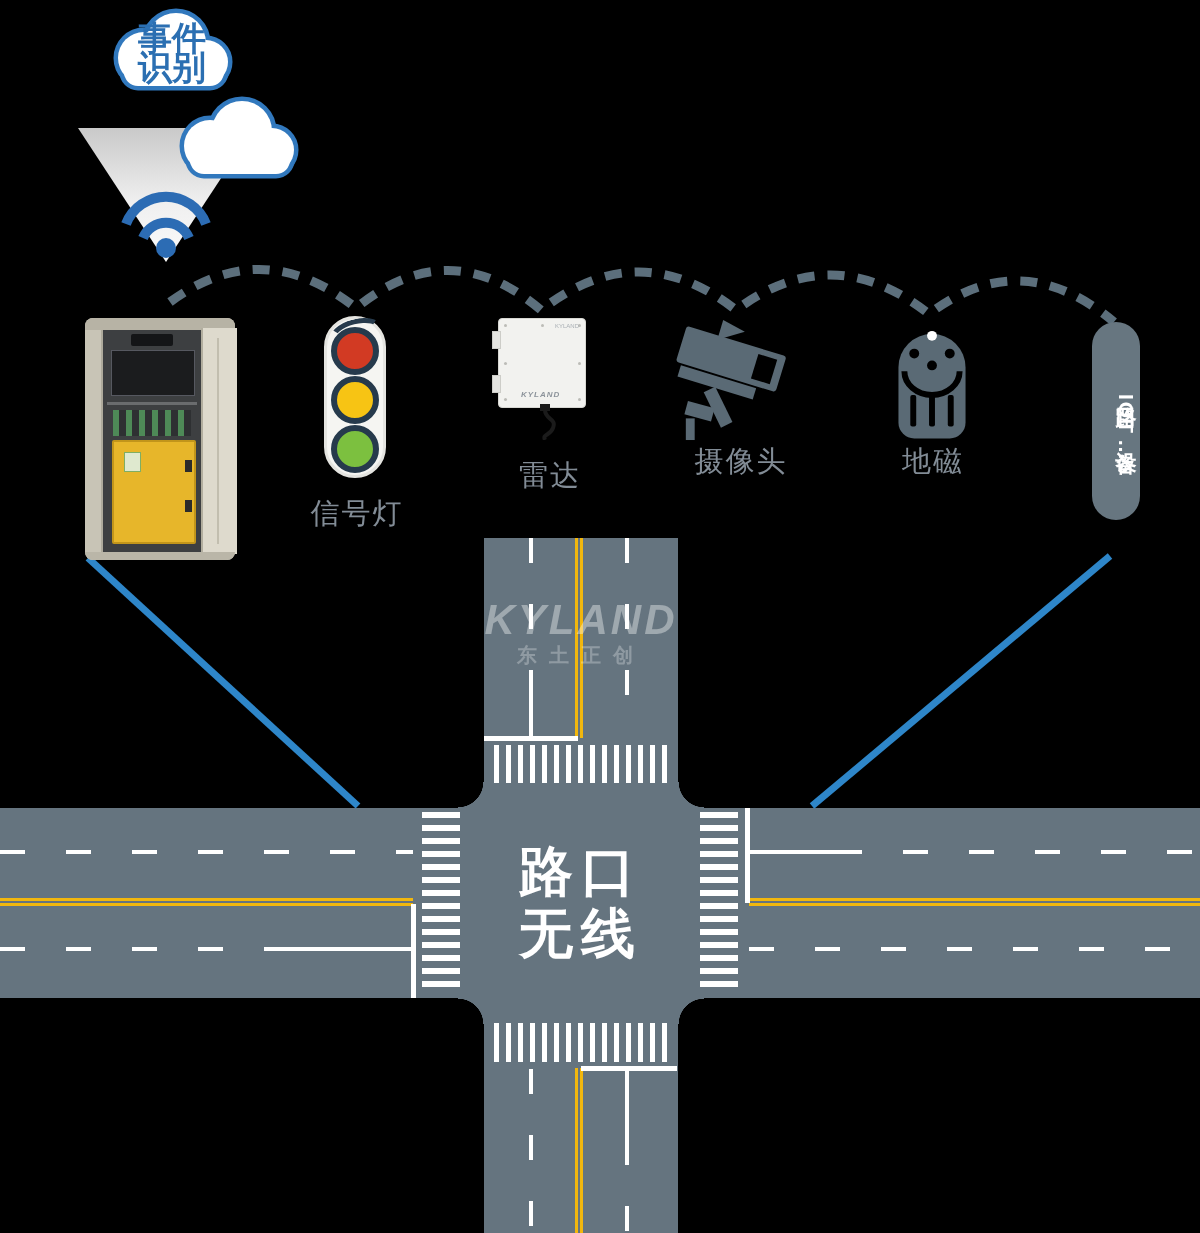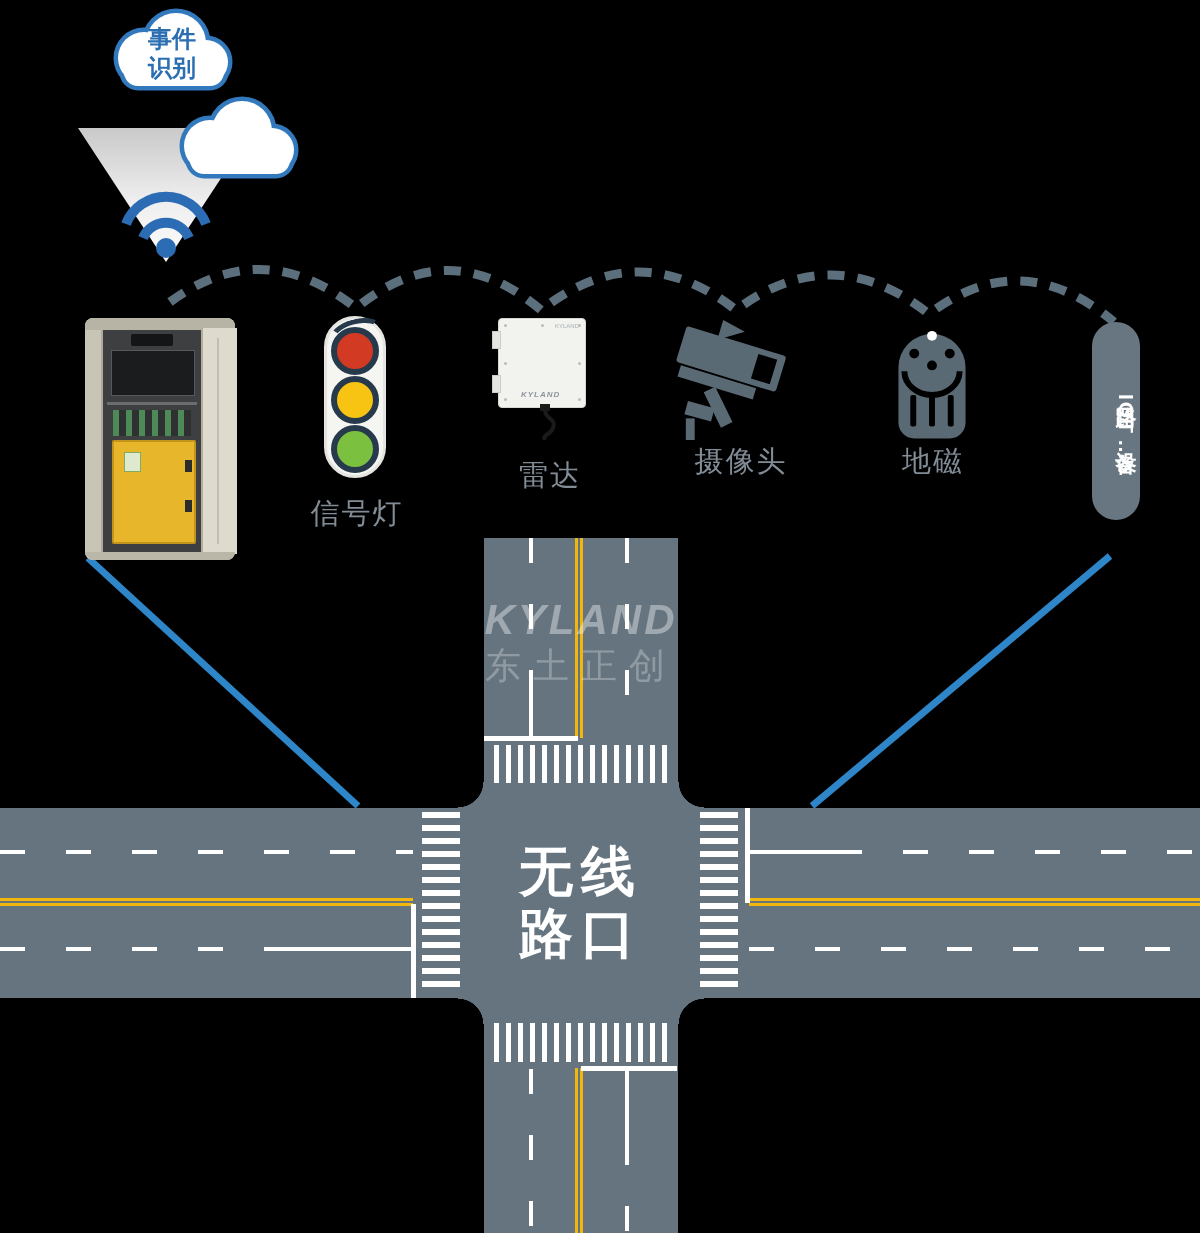--- a/index.html
+++ b/index.html
@@ -9,21 +9,21 @@
   
   .title-line{position:absolute;left:452px;color:#2b6fb2;font-size:31px;font-weight:700;
               letter-spacing:1px;white-space:nowrap;}
   .title-line.l1{top:86px;}
   .title-line.l2{top:146px;}
 
   
   .cloud{position:absolute;width:132px;height:90px;z-index:7;}
   .cloud svg{position:absolute;left:0;top:0;}
   .cloud .cloud-text{position:absolute;left:0;top:18px;width:100%;text-align:center;
-      color:#2b6fb2;font-size:24px;font-weight:700;line-height:29px;z-index:2;}
+      color:#2b6fb2;font-size:34px;font-weight:700;line-height:29px;z-index:2;}
   .cloud-event{left:106px;top:6px;}
   .cloud-traffic{left:22px;top:94px;}
   .cloud-signal{left:172px;top:94px;}
 
   
   .funnel{position:absolute;left:78px;top:128px;width:176px;height:134px;z-index:5;
       background:linear-gradient(180deg,#c9c9c9 0%,#efefef 55%,#fbfbfb 100%);
       -webkit-clip-path:polygon(0 0,100% 0,50% 100%);clip-path:polygon(0 0,100% 0,50% 100%);}
   .wifi{position:absolute;left:118px;top:186px;width:96px;height:72px;z-index:6;}
 
@@ -113,21 +113,21 @@
   .dash-v-gapfirst{background:repeating-linear-gradient(180deg,rgba(0,0,0,0) 0 41px,#fff 41px 66px);}
   .cw-h{background:repeating-linear-gradient(90deg,#fff 0 5px,rgba(0,0,0,0) 5px 12px);z-index:2;position:absolute;}
   .cw-v{background:repeating-linear-gradient(180deg,#fff 0 6px,rgba(0,0,0,0) 6px 13px);z-index:2;position:absolute;}
 
   
   .xname{position:absolute;left:484px;top:840px;width:194px;z-index:3;color:#fff;
       font-size:54px;font-weight:700;line-height:62px;letter-spacing:8px;text-align:center;}
   .wm{position:absolute;left:474px;width:214px;text-align:center;z-index:3;white-space:nowrap;}
   .wm-brand{top:596px;color:rgba(255,255,255,0.38);font-size:42px;font-weight:800;font-style:italic;
       letter-spacing:3px;}
-  .wm-cn{top:642px;color:rgba(255,255,255,0.28);font-size:36px;letter-spacing:12px;font-weight:400;}
+  .wm-cn{top:642px;color:rgba(255,255,255,0.28);font-size:20px;letter-spacing:12px;font-weight:700;}
 </style>
 </head>
 <body>
 
 <div class="canvas">
 
   <div class="road road-h"></div>
   <div class="road road-v"></div>
   <div class="fillet f-nw"></div>
   <div class="fillet f-ne"></div>
@@ -162,22 +162,22 @@
   <div class="mark white" style="left:745px;top:808px;width:5px;height:95px;"></div>
 
   <div class="cw-h" style="left:494px;top:745px;width:174px;height:38px;"></div>
   <div class="cw-h" style="left:494px;top:1023px;width:174px;height:39px;"></div>
   <div class="cw-v" style="left:422px;top:812px;width:38px;height:182px;"></div>
   <div class="cw-v" style="left:700px;top:812px;width:38px;height:182px;"></div>
 
   <div class="wm wm-brand">KYLAND</div>
   <div class="wm wm-cn">东土正创</div>
   <div class="xname">
+    <div>路口</div>
     <div>无线</div>
-    <div>路口</div>
   </div>
 
   <svg class="links-svg" width="1200" height="1233" viewBox="0 0 1200 1233">
     <path d="M170 302 Q263 234 356 308 Q449 232 541 310 Q639 234 736 310 Q833 238 929 314 Q1021 244 1114 322" fill="none" stroke="#5c6f7c" stroke-width="9" stroke-dasharray="17 13"></path>
     <line x1="88" y1="558" x2="358" y2="806" stroke="#2e86c9" stroke-width="7"></line>
     <line x1="1110" y1="556" x2="812" y2="806" stroke="#2e86c9" stroke-width="7"></line>
   </svg>
 
   <div class="funnel"></div>
   <div class="wifi">

